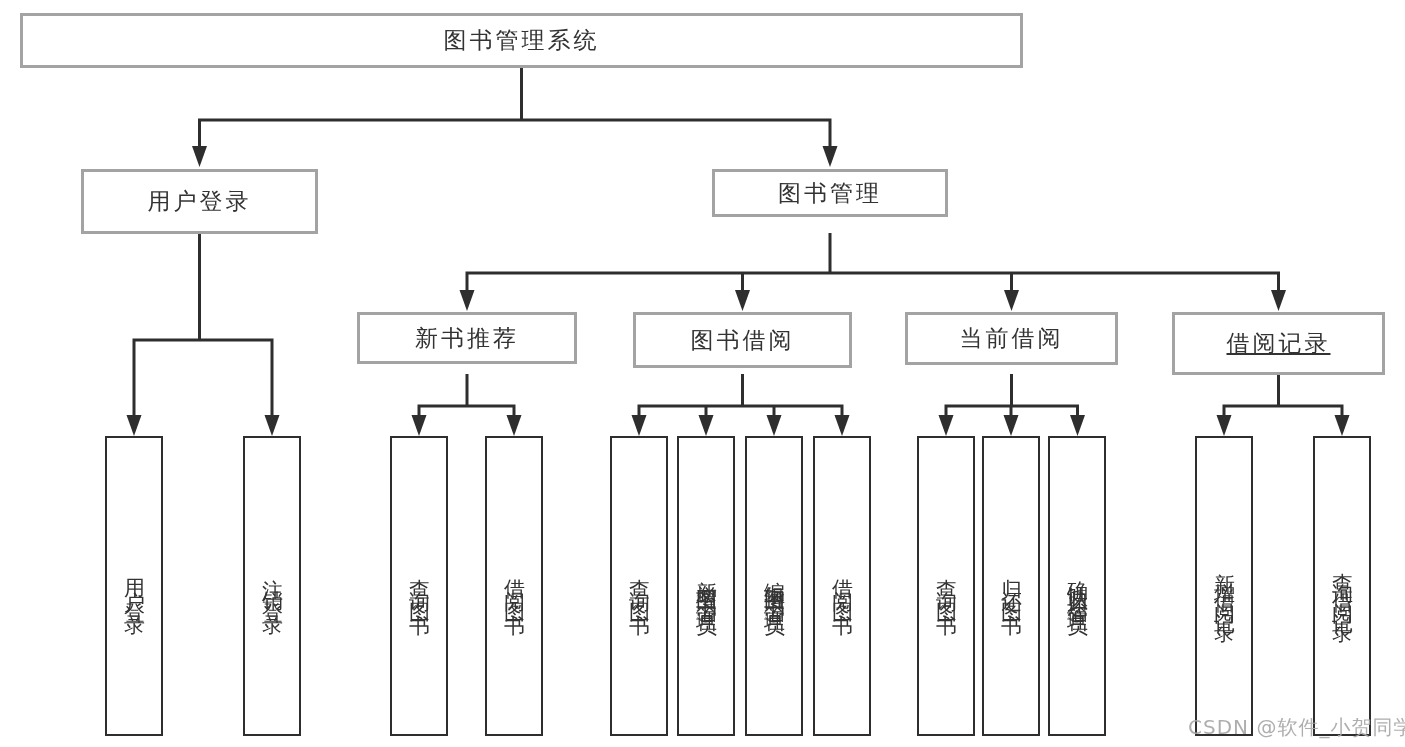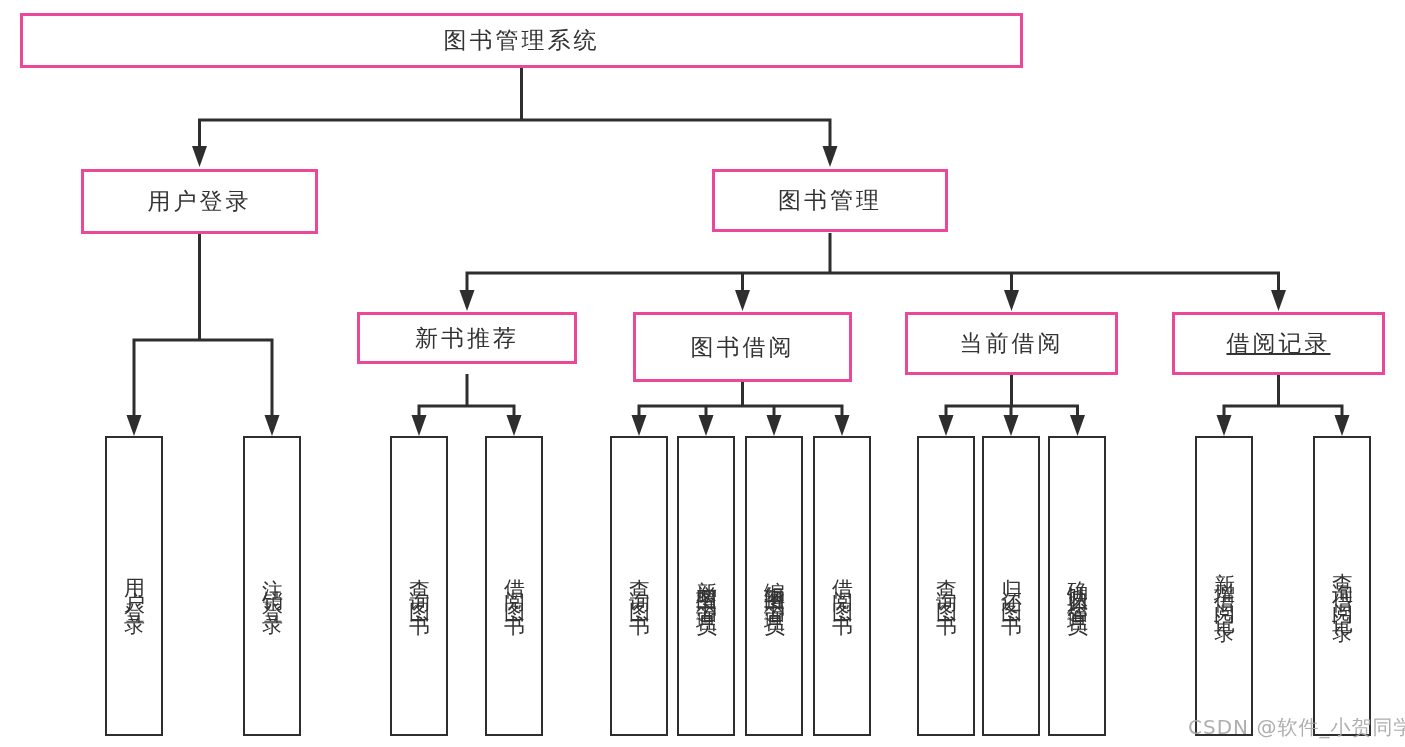--- a/index.html
+++ b/index.html
@@ -18,21 +18,21 @@
   #connectors {
     position: absolute;
     left: 0;
     top: 0;
     width: 1405px;
     height: 747px;
   }
   .hbox {
     position: absolute;
     box-sizing: border-box;
-    border: 3px solid #ec4899;
+    border: 3px solid #a3a3a3;
     background: #ffffff;
     display: flex;
     align-items: center;
     justify-content: center;
     font-size: 23px;
     letter-spacing: 3px;
     color: #333333;
     white-space: nowrap;
   }
   .vbox {
@@ -55,24 +55,24 @@
     line-height: 1;
     white-space: nowrap;
   }
   .ls4 .vtext { letter-spacing: 12px; }
   .ls6 .vtext { letter-spacing: 10px; }
   .ls9 .vtext { letter-spacing: 5px; }
 
   
   .pos-root   { left: 20px;   top: 13px;  width: 1003px; height: 55px; }
   .pos-login  { left: 81px;   top: 169px; width: 237px;  height: 65px; }
-  .pos-mgmt   { left: 712px;  top: 169px; width: 236px;  height: 63px; }
+  .pos-mgmt   { left: 712px;  top: 169px; width: 236px;  height: 48px; }
   .pos-newbk  { left: 357px;  top: 312px; width: 220px;  height: 52px; }
-  .pos-borrow { left: 633px;  top: 312px; width: 219px;  height: 70px; }
-  .pos-curr   { left: 905px;  top: 312px; width: 213px;  height: 63px; }
+  .pos-borrow { left: 633px;  top: 312px; width: 219px;  height: 56px; }
+  .pos-curr   { left: 905px;  top: 312px; width: 213px;  height: 53px; }
   .pos-record { left: 1172px; top: 312px; width: 213px;  height: 63px; text-decoration: underline; }
 
   
   .pos-v1  { left: 105px; }
   .pos-v2  { left: 243px; }
   .pos-v3  { left: 390px; }
   .pos-v4  { left: 485px; }
   .pos-v5  { left: 610px; }
   .pos-v6  { left: 677px; }
   .pos-v7  { left: 745px; }

